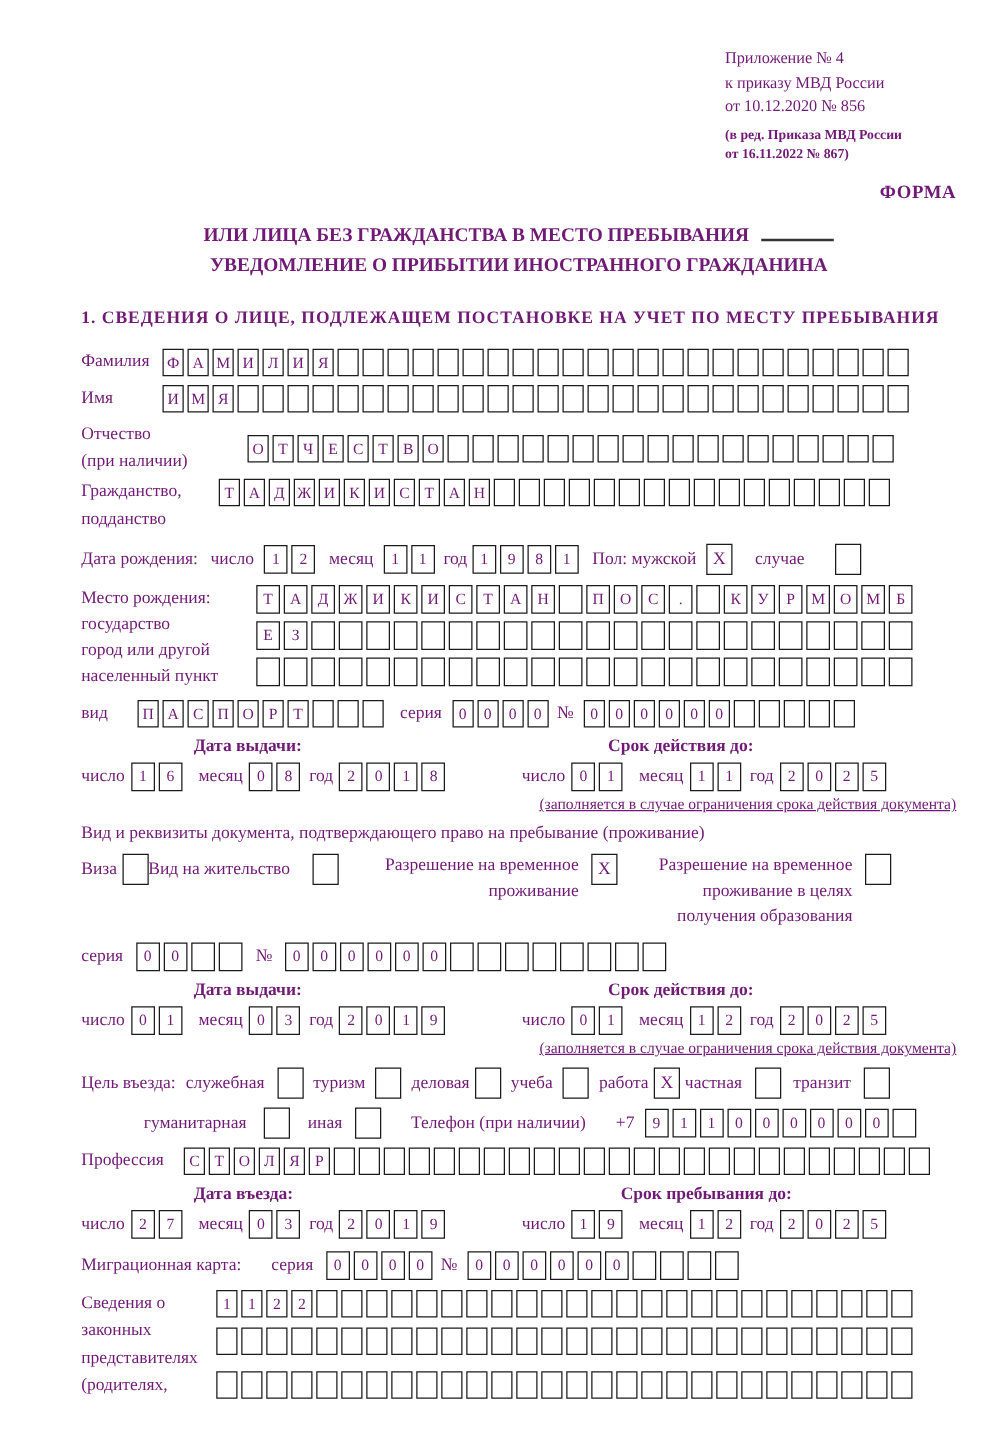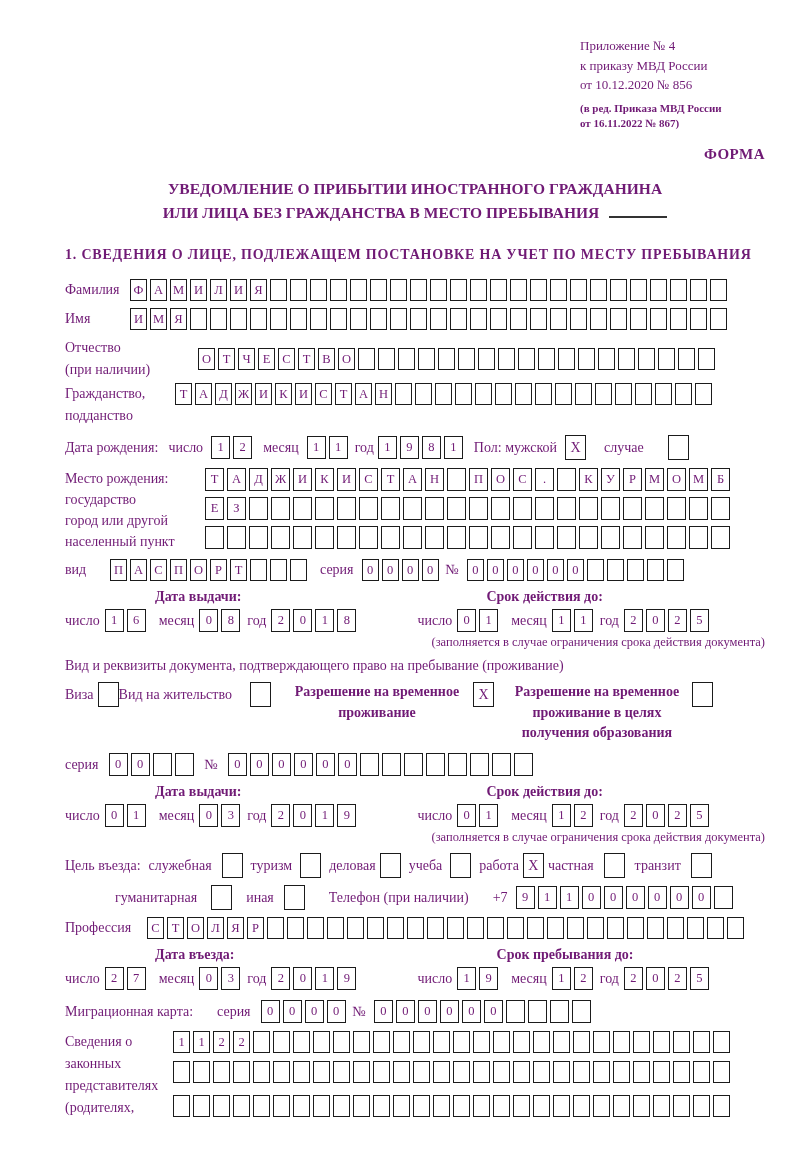--- a/index.html
+++ b/index.html
@@ -25,48 +25,48 @@
   .cell{display:inline-block;width:15px;height:20px;border:1.6px solid #1b1b1b;
         margin-right:3px;text-align:center;font-size:12.5px;line-height:20px;}
   .lgc .cell{width:17px;height:21px;line-height:21px;}
   .chk{display:inline-block;width:19px;height:23px;border:1.6px solid #1b1b1b;
        text-align:center;line-height:23px;font-size:14px;flex:0 0 auto;}
   .mt6{margin-top:6px;} .mt7{margin-top:7px;} .mt8{margin-top:8px;} .mt10{margin-top:10px;} .mt16{margin-top:16px;}
   .datelbls{display:flex;font-weight:bold;margin-top:8px;}
   .dates{display:flex;align-items:center;margin-top:4px;}
   .dates .sm{margin-right:5px;}
   .grp{display:inline-flex;align-items:center;}
-  .note{font-size:12.5px;text-align:right;margin-top:3px;}
+  .note{font-size:12.5px;text-align:right;margin-top:3px;text-decoration:underline;}
   .center-b{font-weight:bold;text-align:center;font-size:13.5px;margin-top:10px;}
   .opts{display:flex;align-items:flex-start;margin-top:8px;}
-  .opt-lbl{text-align:center;line-height:1.45;font-weight:bold;}
+  .opt-lbl{text-align:right;line-height:1.45;}
   .gap4{width:4px;} .gap8{width:8px;flex:0 0 auto;} .gap10{width:10px;flex:0 0 auto;}
   .gap14{width:14px;flex:0 0 auto;} .gap18{width:18px;flex:0 0 auto;} .gap24{width:24px;flex:0 0 auto;}
 </style>
 </head>
 <body>
 
 <div class="page">
 
   <div class="hdr">
     <div>Приложение № 4</div>
     <div>к приказу МВД России</div>
     <div>от 10.12.2020 № 856</div>
     <div class="sub">
       <div>(в ред. Приказа МВД России</div>
       <div>от 16.11.2022 № 867)</div>
     </div>
   </div>
   <div class="forma">ФОРМА</div>
 
   <div class="title">
-    <div>УВЕДОМЛЕНИЕ О ПРИБЫТИИ ИНОСТРАННОГО ГРАЖДАНИНА</div>
     <div>
       <span>ИЛИ ЛИЦА БЕЗ ГРАЖДАНСТВА В МЕСТО ПРЕБЫВАНИЯ</span><span class="uline"></span>
     </div>
+    <div>УВЕДОМЛЕНИЕ О ПРИБЫТИИ ИНОСТРАННОГО ГРАЖДАНИНА</div>
   </div>
 
   <div class="sec">1. СВЕДЕНИЯ О ЛИЦЕ, ПОДЛЕЖАЩЕМ ПОСТАНОВКЕ НА УЧЕТ ПО МЕСТУ ПРЕБЫВАНИЯ</div>
 
   <div class="row mt16">
     <span class="lbl" style="width:65px">Фамилия</span>
     <span class="cells">
         <span class="cell">Ф</span>
         <span class="cell">А</span>
         <span class="cell">М</span>

